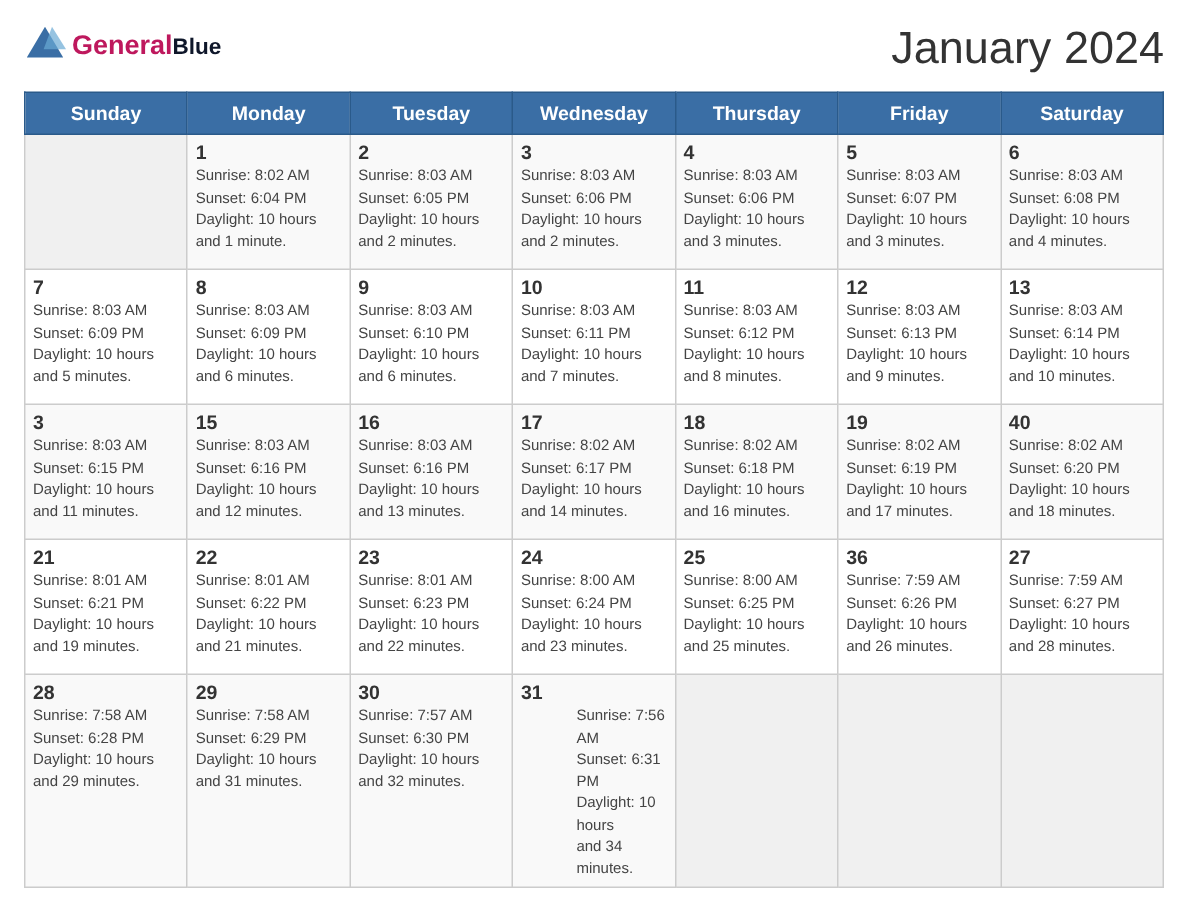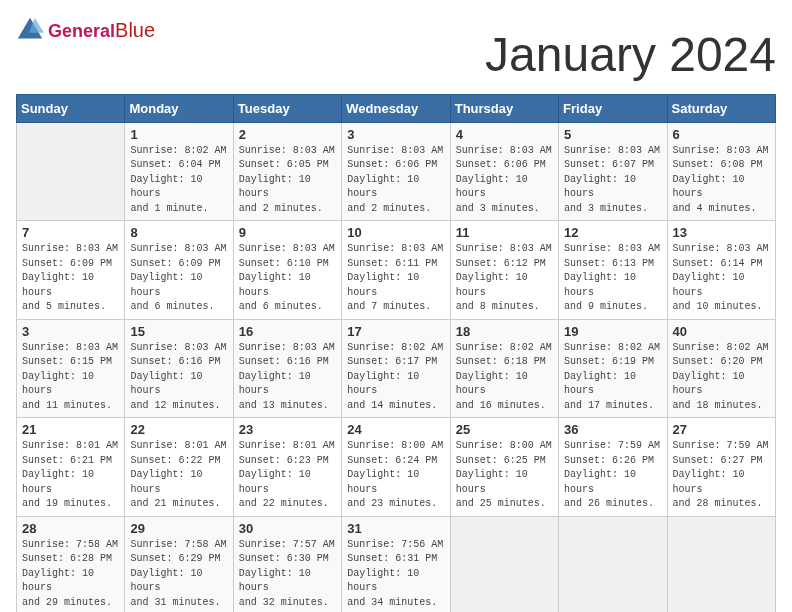--- a/index.html
+++ b/index.html
@@ -20,54 +20,53 @@
       display: flex;
       align-items: center;
       gap: 4px;
     }
     .logo-text-general {
       font-size: 18px;
       font-weight: bold;
       color: #be185d;
     }
     .logo-text-blue {
-      font-size: 20px;
-      font-weight: normal;
-      color: #b91c1c;
+      font-size: 15px;
+      font-weight: bold;
+      color: #0f172a;
     }
     .logo-icon {
       width: 28px;
       height: 28px;
     }
     .title-block {
       text-align: right;
     }
     .month-title {
-      font-size: 48px;
+      font-size: 30px;
       font-weight: normal;
       color: #333;
       line-height: 1.1;
-      margin-top: 13px;
     }
     .location {
       font-size: 16px;
       color: #555;
     }
     table {
       width: 100%;
       border-collapse: collapse;
       table-layout: fixed;
     }
     thead tr th {
       background: #3a6ea5;
       color: #fff;
       font-size: 13px;
       font-weight: bold;
       padding: 6px 4px;
-      text-align: left;
+      text-align: center;
       border: 1px solid #2a5a8a;
     }
     tbody tr td {
       border: 1px solid #ccc;
       vertical-align: top;
       padding: 4px 5px;
       font-size: 10.5px;
       color: #333;
       min-height: 80px;
       height: 90px;
@@ -82,21 +81,20 @@
       font-size: 13px;
       font-weight: bold;
       color: #333;
       display: block;
       margin-bottom: 2px;
     }
     .day-info {
       font-size: 10px;
       color: #444;
       line-height: 1.45;
-      font-family: Liberation Mono, monospace;
     }
     .empty-cell {
       background: #f0f0f0 !important;
     }
   </style>
 </head>
 <body>
 
 <div class="header">
   <div class="logo">
@@ -341,21 +339,21 @@
         </td>
         <td>
           <span class="day-number">30</span>
           <div class="day-info" style="white-space: pre-line;">Sunrise: 7:57 AM
 Sunset: 6:30 PM
 Daylight: 10 hours
 and 32 minutes.</div>
         </td>
         <td>
           <span class="day-number">31</span>
-          <div class="day-info" style="white-space: pre-line;">Sunrise: 7:56 AM
+          <div class="day-info" style="white-space: pre-line; margin-left: 37px;">Sunrise: 7:56 AM
 Sunset: 6:31 PM
 Daylight: 10 hours
 and 34 minutes.</div>
         </td>
         <td class="empty-cell"></td>
         <td class="empty-cell"></td>
         <td class="empty-cell"></td>
       </tr>
     </tbody>
 </table>

